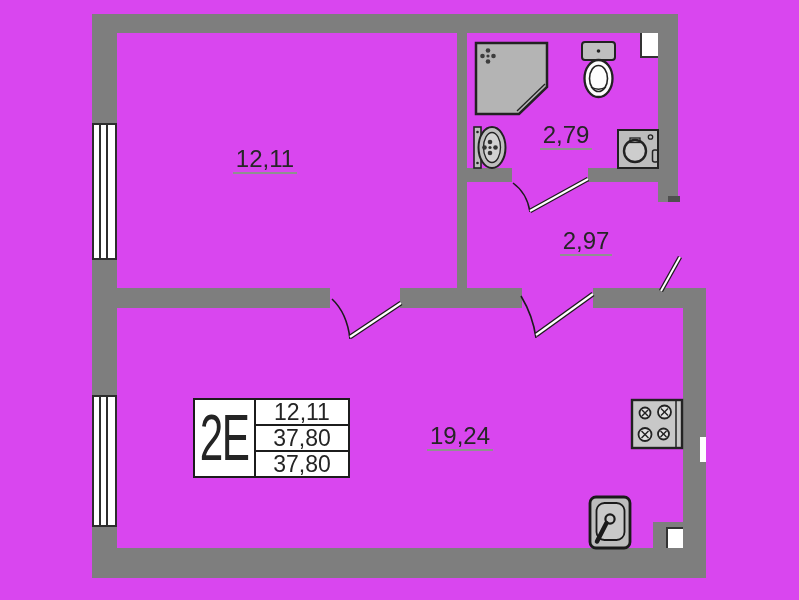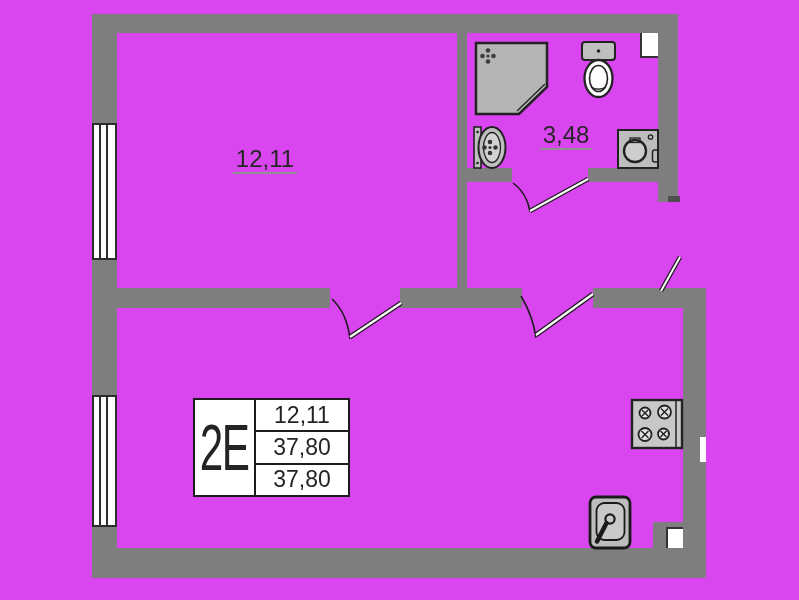--- a/index.html
+++ b/index.html
@@ -29,21 +29,21 @@
   svg.layer{position:absolute;left:0;top:0;pointer-events:none;}
   .area-label{
     position:absolute;font-size:24px;color:#262626;text-align:center;line-height:1.05;
     letter-spacing:0px;white-space:nowrap;
   }
   .area-label span{
     border-bottom:2px solid var(--underline,#909090);
     padding:0 3px 1px 3px;display:inline-block;
   }
   .info-box{
-    position:absolute;left:193px;top:398px;width:157px;height:99px;
+    position:absolute;left:193px;top:398px;width:157px;height:80px;
     border:2px solid #1c1c1c;background:#ffffff;display:flex;color:#242424;
   }
   .info-left{
     width:61px;border-right:2px solid #1c1c1c;display:flex;align-items:center;justify-content:center;overflow:hidden;
   }
   .info-left span{
     font-size:64px;line-height:1;transform:scaleX(0.66);letter-spacing:-2px;font-weight:400;
   }
   .info-right{flex:1;display:flex;flex-direction:column;}
   .info-row{
@@ -178,21 +178,27 @@
     <g>
       <line x1="661" y1="291" x2="680" y2="257" stroke="#1c1c1c" stroke-width="4.6"></line>
       <line x1="661" y1="291" x2="680" y2="257" stroke="#ffffff" stroke-width="2"></line>
     </g>
   </svg>
 
   <div class="area-label" style="left:225px;top:146px;width:80px;">
     <span>12,11</span>
   </div>
   <div class="area-label" style="left:532px;top:122px;width:68px;">
-    <span>3,48</span>
+    <span>2,79</span>
+  </div>
+  <div class="area-label" style="left:550px;top:228px;width:72px;">
+    <span>2,97</span>
+  </div>
+  <div class="area-label" style="left:422px;top:423px;width:76px;">
+    <span>19,24</span>
   </div>
 
   <div class="info-box">
     <div class="info-left">
       <span>2E</span>
     </div>
     <div class="info-right">
       <div class="info-row">12,11</div>
       <div class="info-row">37,80</div>
       <div class="info-row">37,80</div>

